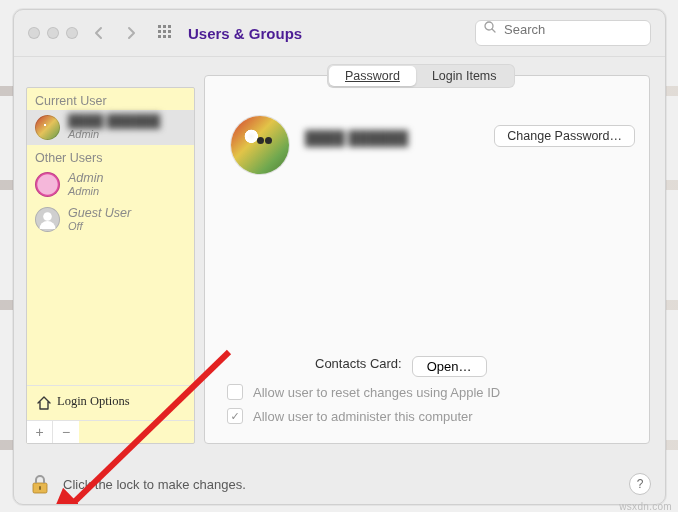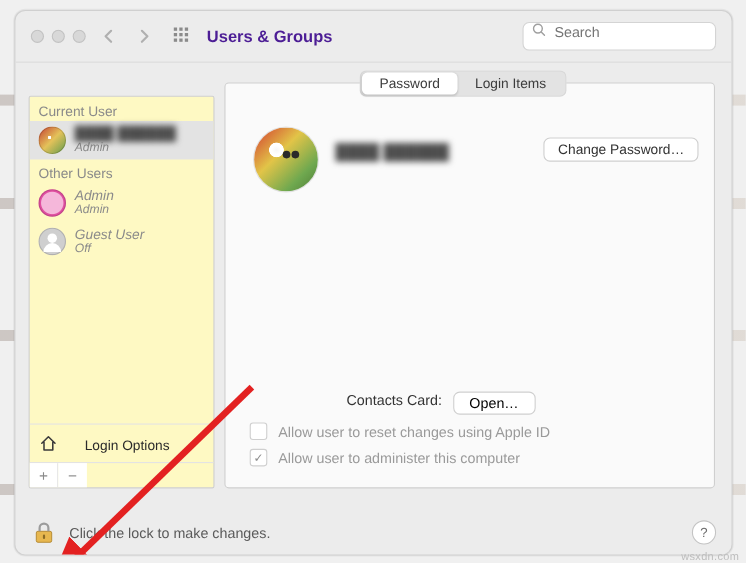--- a/index.html
+++ b/index.html
@@ -56,33 +56,33 @@
 .section-header { color:var(--text-gray); padding:6px 8px 2px 8px; }
 .user-row { display:flex; align-items:center; gap:8px; padding:4px 8px;font-style:italic; }
 .user-row.selected { background:#e3e3e3; }
 .avatar { width:25px; height:25px; border-radius:50%; flex:0 0 auto; box-shadow: inset 0 0 0 1px rgba(0,0,0,0.15); }
 .names { display:flex; flex-direction:column; line-height:1.15; }
 .names .primary { color:#4d4d4d; }
 .names .secondary { color:var(--text-gray); font-size:11px; }
 .blurred { filter: blur(3px); color:#7a7a7a; }
 .sidebar-gap { flex:1; }
 .sidebar-footer { border-top:1px solid #e3e3e3; }
-.login-options { display:flex; align-items:flex-end; gap:24px; padding:8px 8px; }
+.login-options { display:flex; align-items:flex-start; gap:4px; padding:8px 8px;font-family:Liberation Serif, serif; }
 .plusminus { display:flex; border-top:1px solid #e3e3e3; }
 .plusminus button { width:26px; height:22px; border:none; border-right:1px solid #e3e3e3; background:#fff; color:#8a8a8a; font-size:14px; line-height:1; padding:0; }
 .plusminus button:last-child { border-right:none; }
 
 
 .panel {
   position:absolute; left:190px; top:18px; width:444px; height:367px;
   background:var(--bg-panel); border:1px solid var(--border-pane); border-radius:4px;
 }
 .seg-wrap { position:absolute; left:122px; top:-12px; display:flex; background:var(--seg-bg); border-radius:6px; padding:2px; box-shadow: inset 0 0 0 1px rgba(0,0,0,0.05);}
 .seg { padding:3px 16px; font-size:12.5px; border-radius:5px; color:#3c3c3c; }
-.seg.active { background:var(--seg-active); box-shadow:0 1px 2px rgba(0,0,0,0.15); }
+.seg.active { background:var(--seg-active); box-shadow:0 1px 2px rgba(0,0,0,0.15);text-decoration:underline; }
 
 .big-avatar { position:absolute; left:26px; top:40px; width:58px; height:58px; border-radius:50%; background: radial-gradient(circle at 35% 35%, #f6f6f6 0%, #fff 8%, #fff 12%, transparent 13%), linear-gradient(135deg,#d23b2f 0%, #e2c448 40%, #6fa84f 75%, #4e7c36 100%); box-shadow:0 0 0 1px rgba(0,0,0,0.1); }
 .big-avatar::after { content:""; position:absolute; left:26px; top:21px; width:7px; height:7px; border-radius:50%; background:#2a2a2a; box-shadow: 8px 0 0 #2a2a2a; }
 .panel-username { position:absolute; left:100px; top:54px; font-size:14px; color:#4d4d4d; }
 
 .change-pw {
   position:absolute; right:14px; top:49px; background:#fff; border:1px solid #cfcfcf;
   border-radius:6px; padding:3px 12px; font-size:12.5px; color:#333;
 }
 

